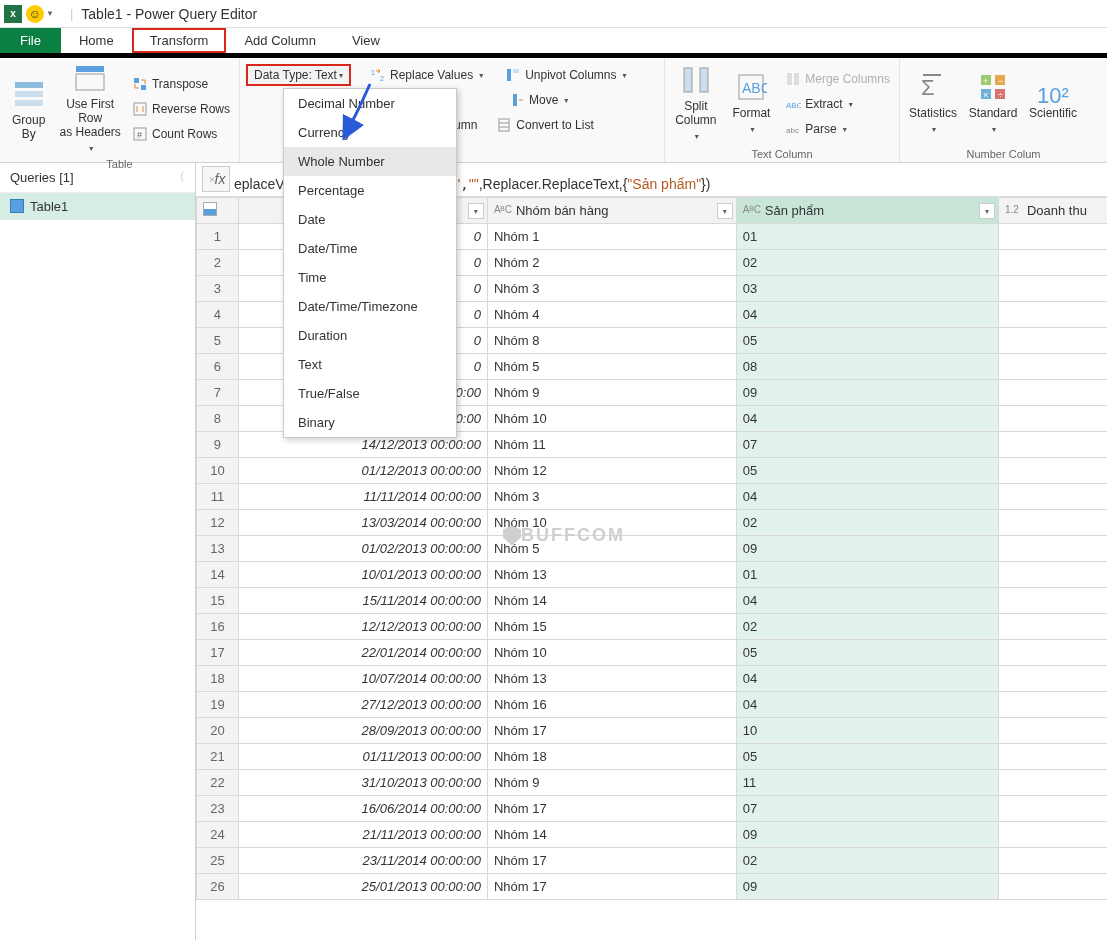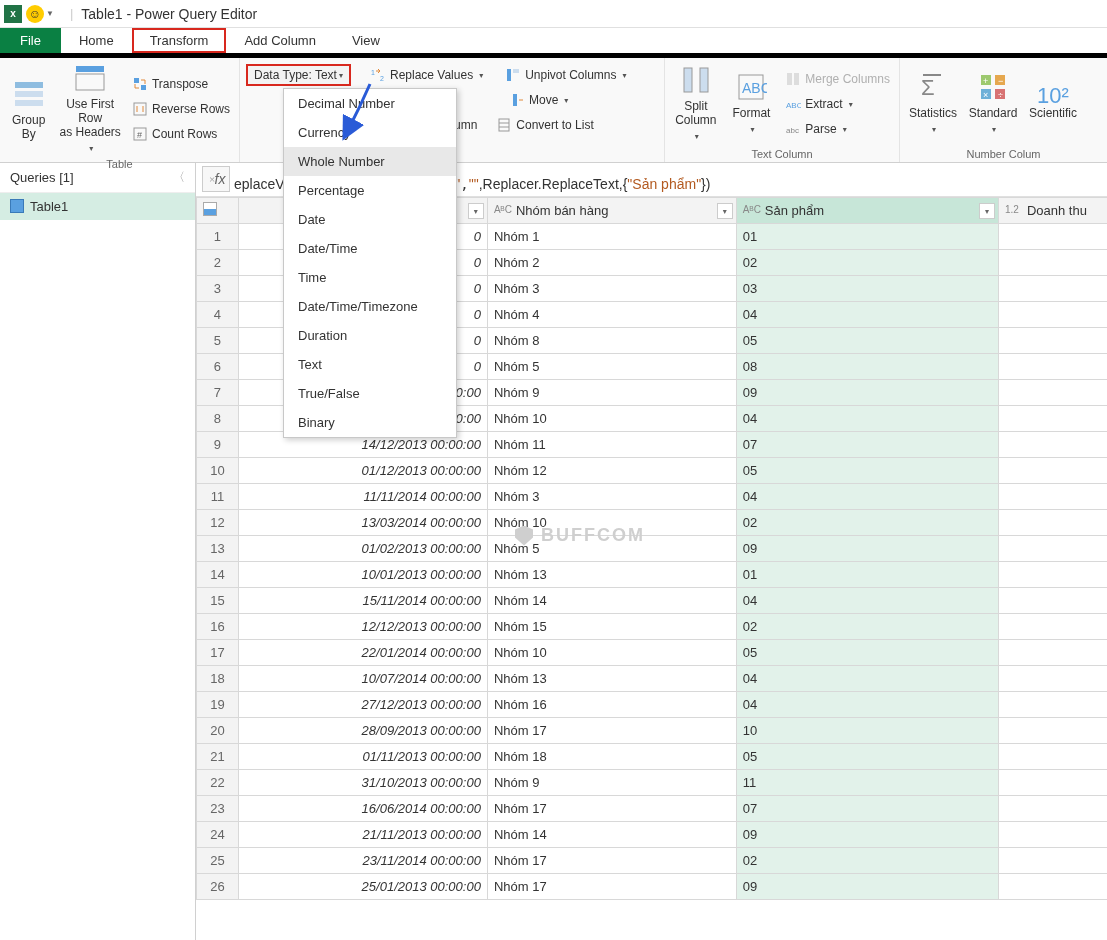--- a/index.html
+++ b/index.html
@@ -70,21 +70,21 @@
 .col3 { width: 200px; }
 .col4 { width: 200px; }
 .type-ico { display: inline-block; width: 18px; height: 14px; font-size: 10px; color: #888; margin-right: 4px; vertical-align: middle; }
 .drop-ico { position: absolute; right: 3px; top: 5px; width: 16px; height: 16px; border: 1px solid #ccc; background: #fff; display: flex; align-items: center; justify-content: center; font-size: 8px; color: #666; cursor: pointer; }
 .grid td.sel { background: #e2f2ea; }
 .grid td.num { text-align: right; font-style: italic; }
 .grid td.date { text-align: right; font-style: italic; }
 .corner-ico { width:14px; height:14px; border:1px solid #aaa; display:inline-block; background:linear-gradient(#fff 50%,#5aa0e0 50%);}
 
 
-.watermark { position: absolute; left: 515px; top: 525px; font-size: 18px; font-weight: bold; color: #cfcfcf; letter-spacing: 2px; z-index: 50; display:flex; align-items:center; gap:8px; pointer-events:none;}
+.watermark { position: absolute; left: 503px; top: 525px; font-size: 18px; font-weight: bold; color: #cfcfcf; letter-spacing: 2px; z-index: 50; display:flex; align-items:center; gap:0; pointer-events:none;}
 .watermark .shield{ width:18px; height:20px; background:#cfcfcf; clip-path: polygon(50% 0,100% 20%,100% 60%,50% 100%,0 60%,0 20%);}
 
 .disabled{ color:#b0b0b0; }
 </style>
 </head>
 <body>
 
 <div class="title-bar">
   <div class="excel-icon">x</div>
   <div class="smiley">☺</div>

